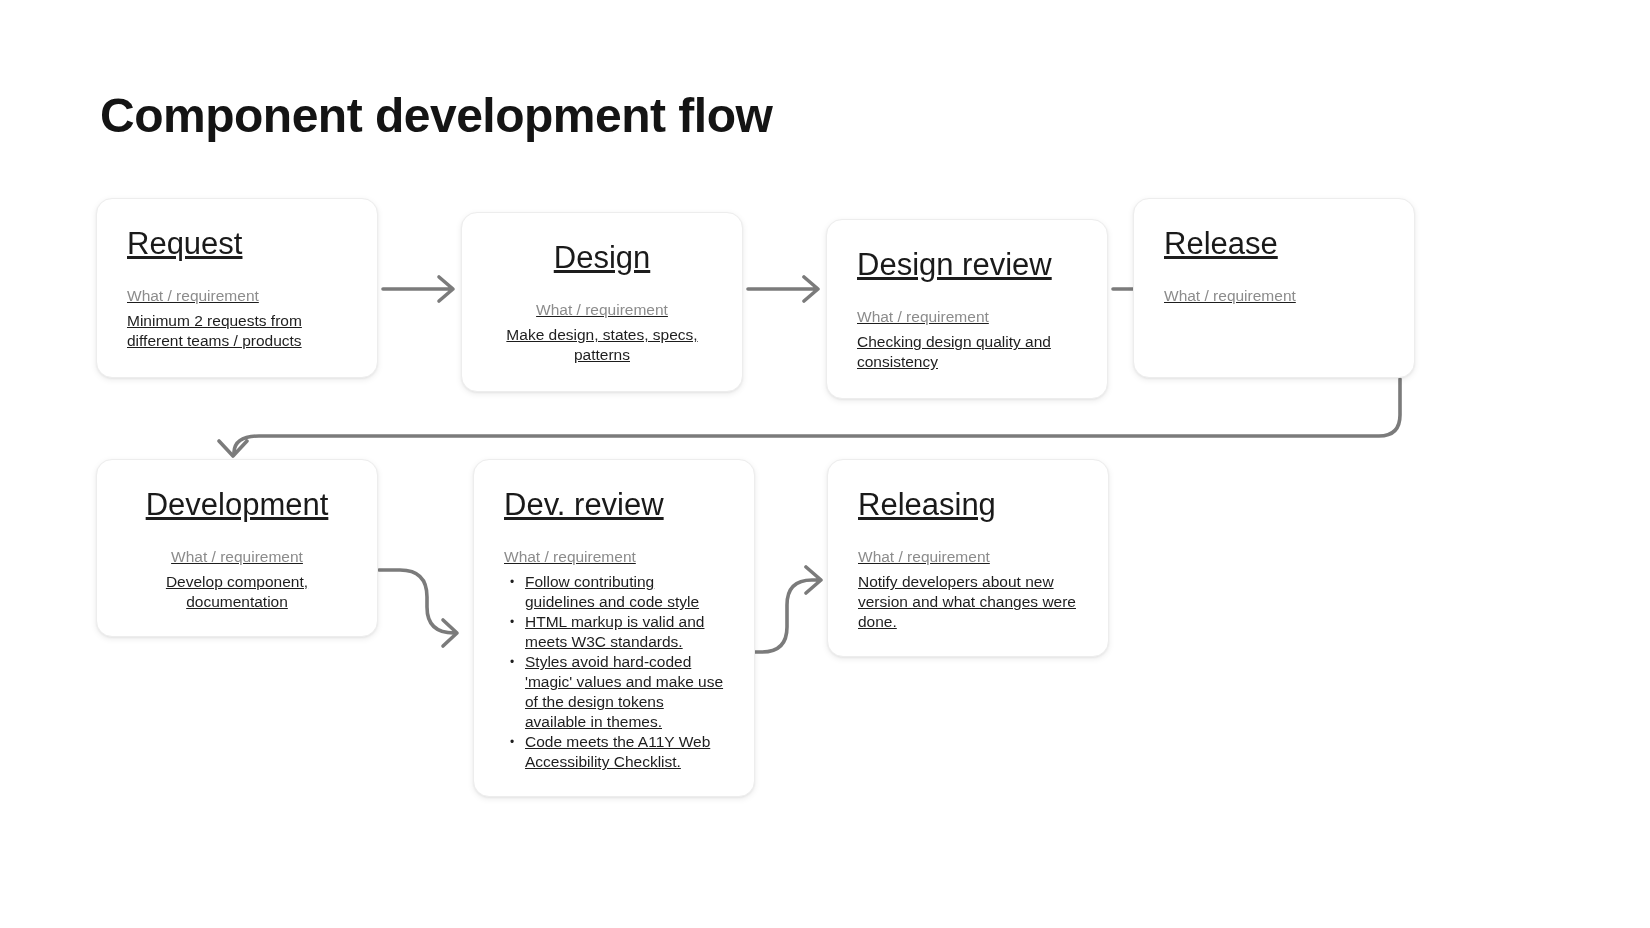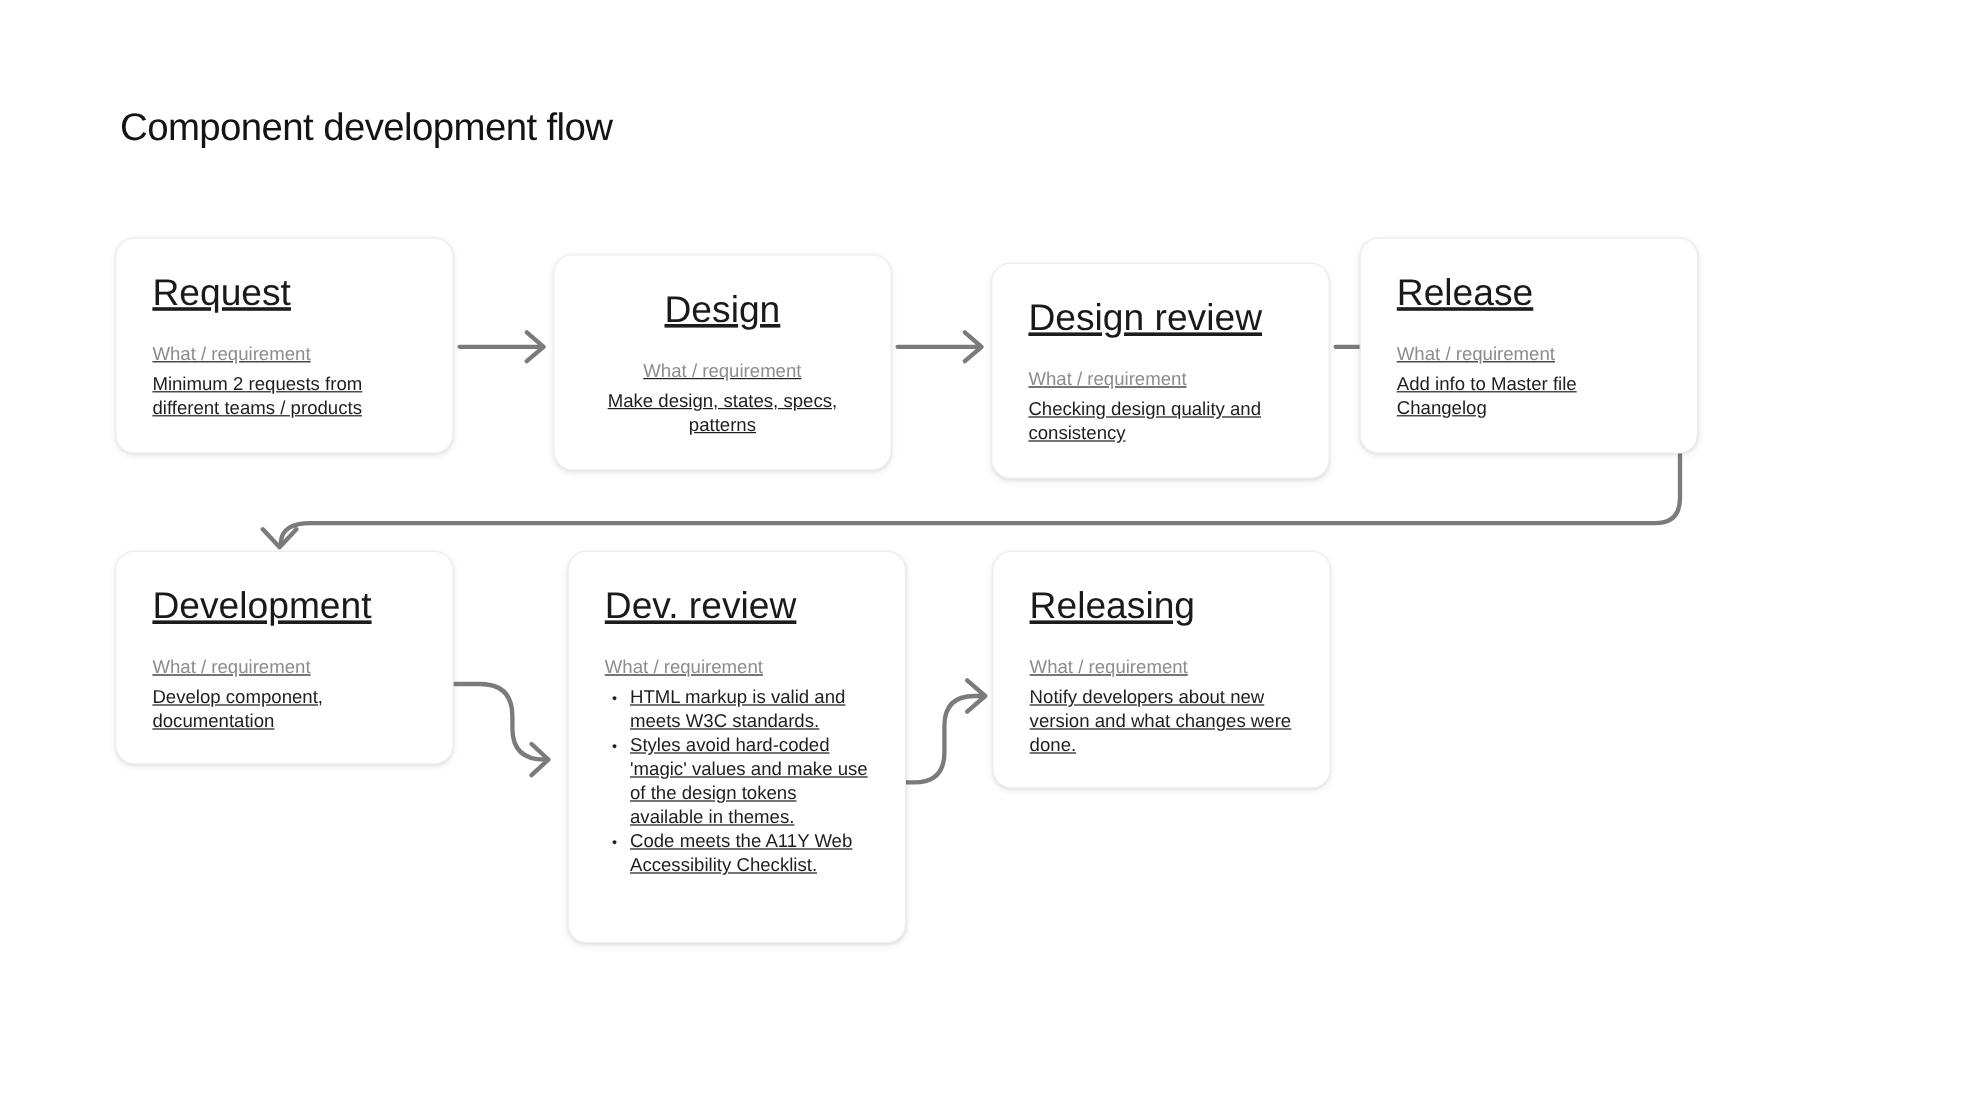--- a/index.html
+++ b/index.html
@@ -13,22 +13,22 @@
     width: 1650px;
     height: 928px;
     overflow: hidden;
     color: #1d1d1d;
   }
   .page-title {
     position: absolute;
     left: 100px;
     top: 88px;
     margin: 0;
-    font-size: 32px;
-    font-weight: 400;
+    font-size: 48px;
+    font-weight: 700;
     letter-spacing: -0.5px;
     color: #141414;
   }
   .card {
     position: absolute;
     box-sizing: border-box;
     width: 282px;
     background: #ffffff;
     border: 1px solid #ededed;
     border-radius: 16px;
@@ -121,33 +121,33 @@
 
 <section class="card" style="left:826px; top:198px; min-height:180px;margin-top:21px;">
   <h2 class="card-title">Design review</h2>
   <div class="card-label">What / requirement</div>
   <p class="card-body">Checking design quality and consistency</p>
 </section>
 
 <section class="card" style="left:1133px; top:198px; min-height:180px;">
   <h2 class="card-title">Release</h2>
   <div class="card-label">What / requirement</div>
-  <p class="card-body">Add info to Master file Changelog</p>
 </section>
 
-<section class="card" style="left:96px; top:459px; min-height:175px;">
+<section class="card" style="left:96px; top:459px; min-height:175px;text-align:center;">
   <h2 class="card-title">Development</h2>
   <div class="card-label">What / requirement</div>
   <p class="card-body">Develop component, documentation</p>
 </section>
 
 <section class="card" style="left:473px; top:459px; min-height:327px;">
   <h2 class="card-title">Dev. review</h2>
   <div class="card-label">What / requirement</div>
   <ul class="card-bullets">
+      <li>Follow contributing guidelines and code style</li>
       <li>HTML markup is valid and meets W3C standards.</li>
       <li>Styles avoid hard-coded 'magic' values and make use of the design tokens available in themes.</li>
       <li>Code meets the A11Y Web Accessibility Checklist.</li>
     </ul>
 </section>
 
 <section class="card" style="left:827px; top:459px; min-height:196px;">
   <h2 class="card-title">Releasing</h2>
   <div class="card-label">What / requirement</div>
   <p class="card-body">Notify developers about new version and what changes were done.</p>

